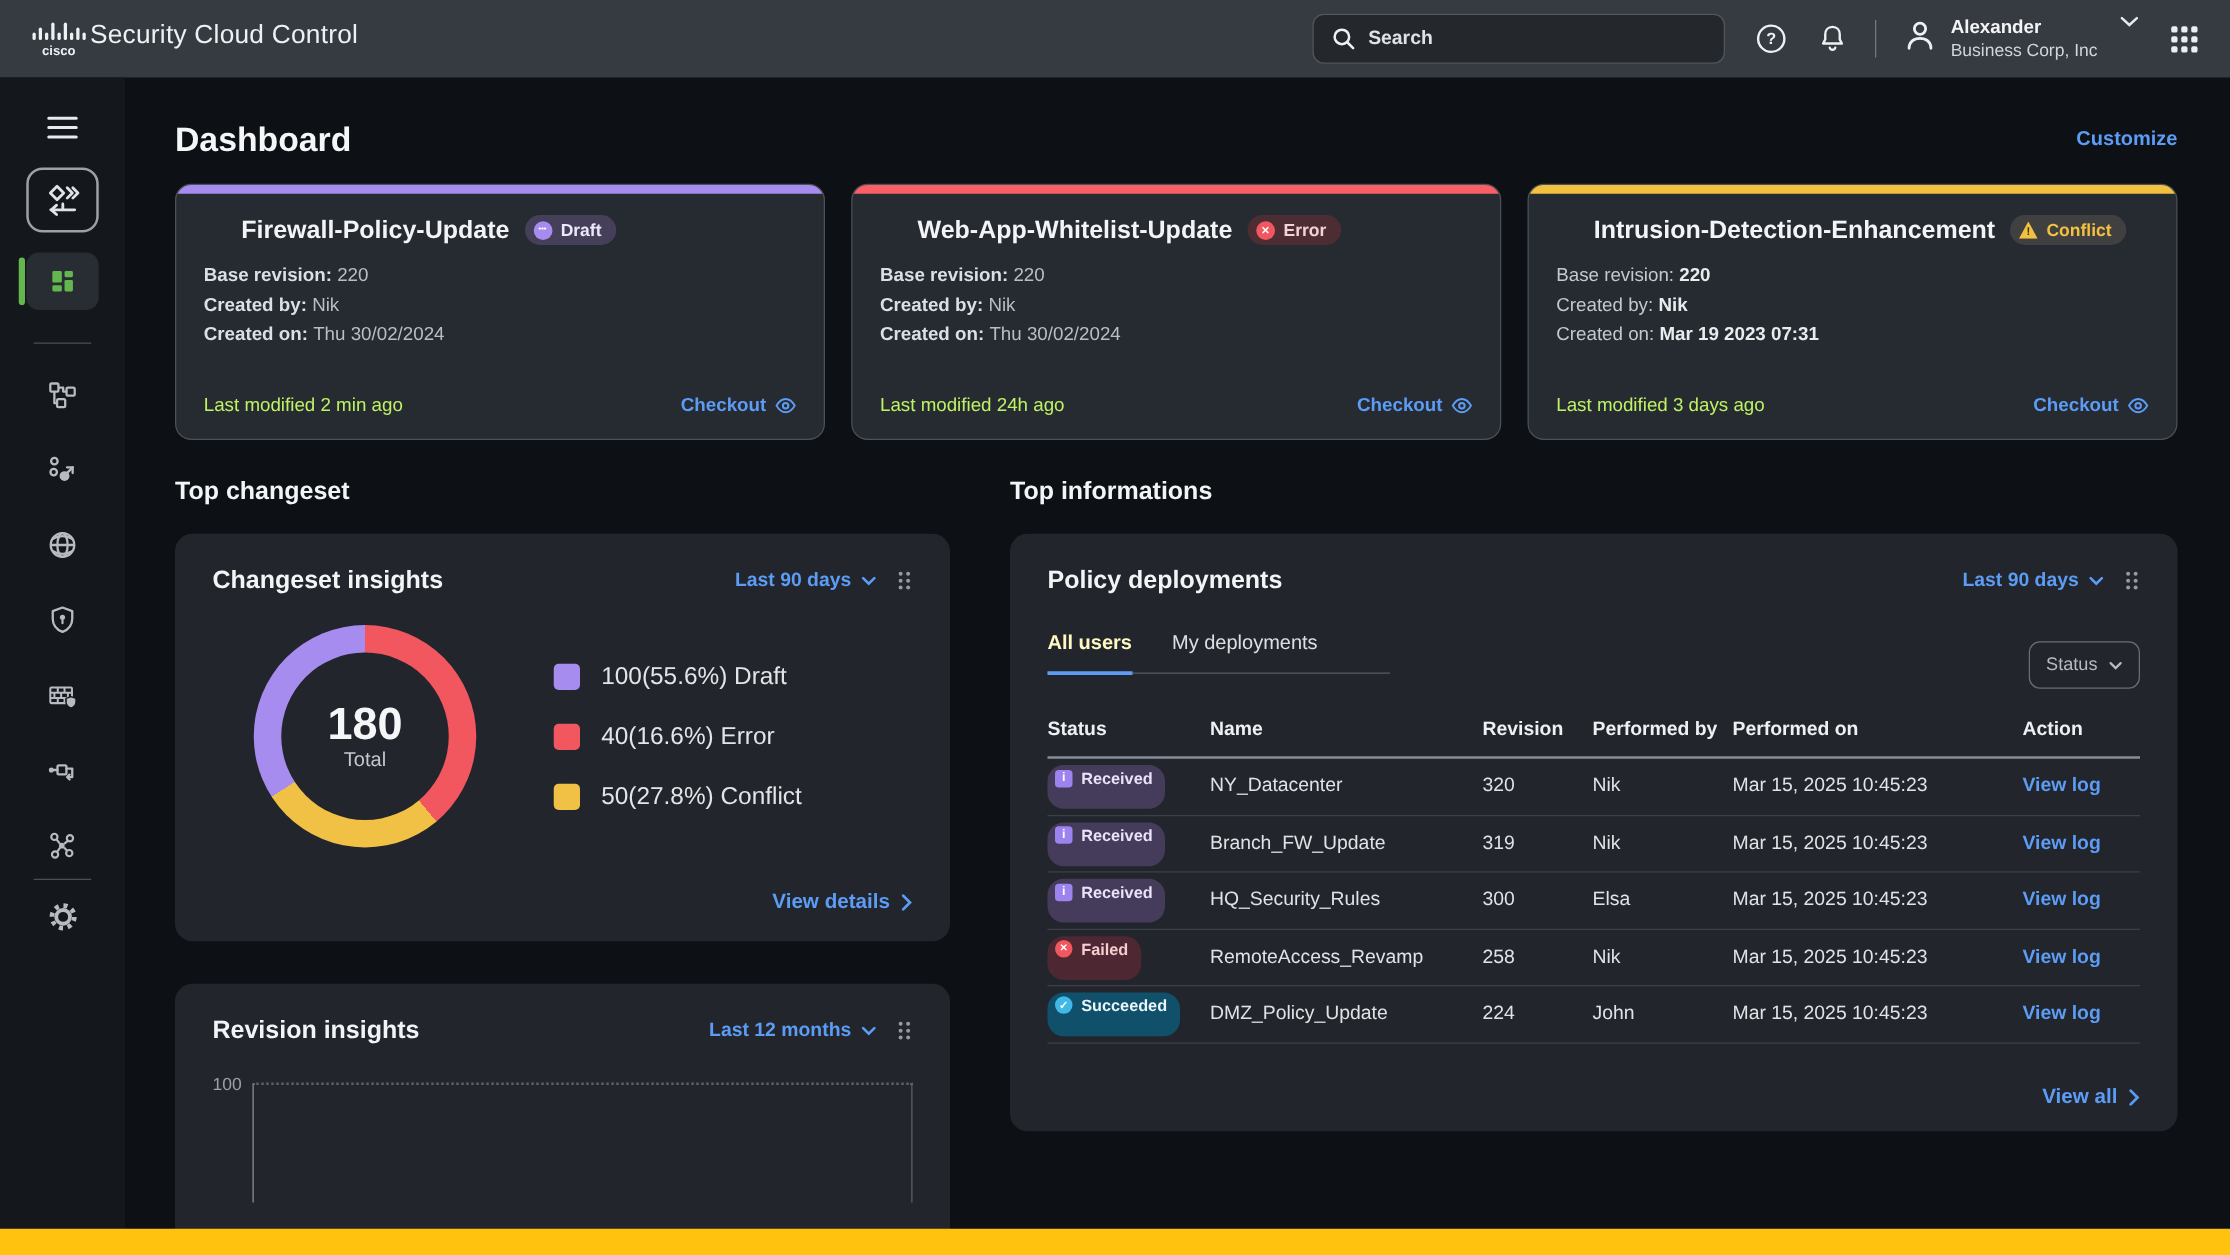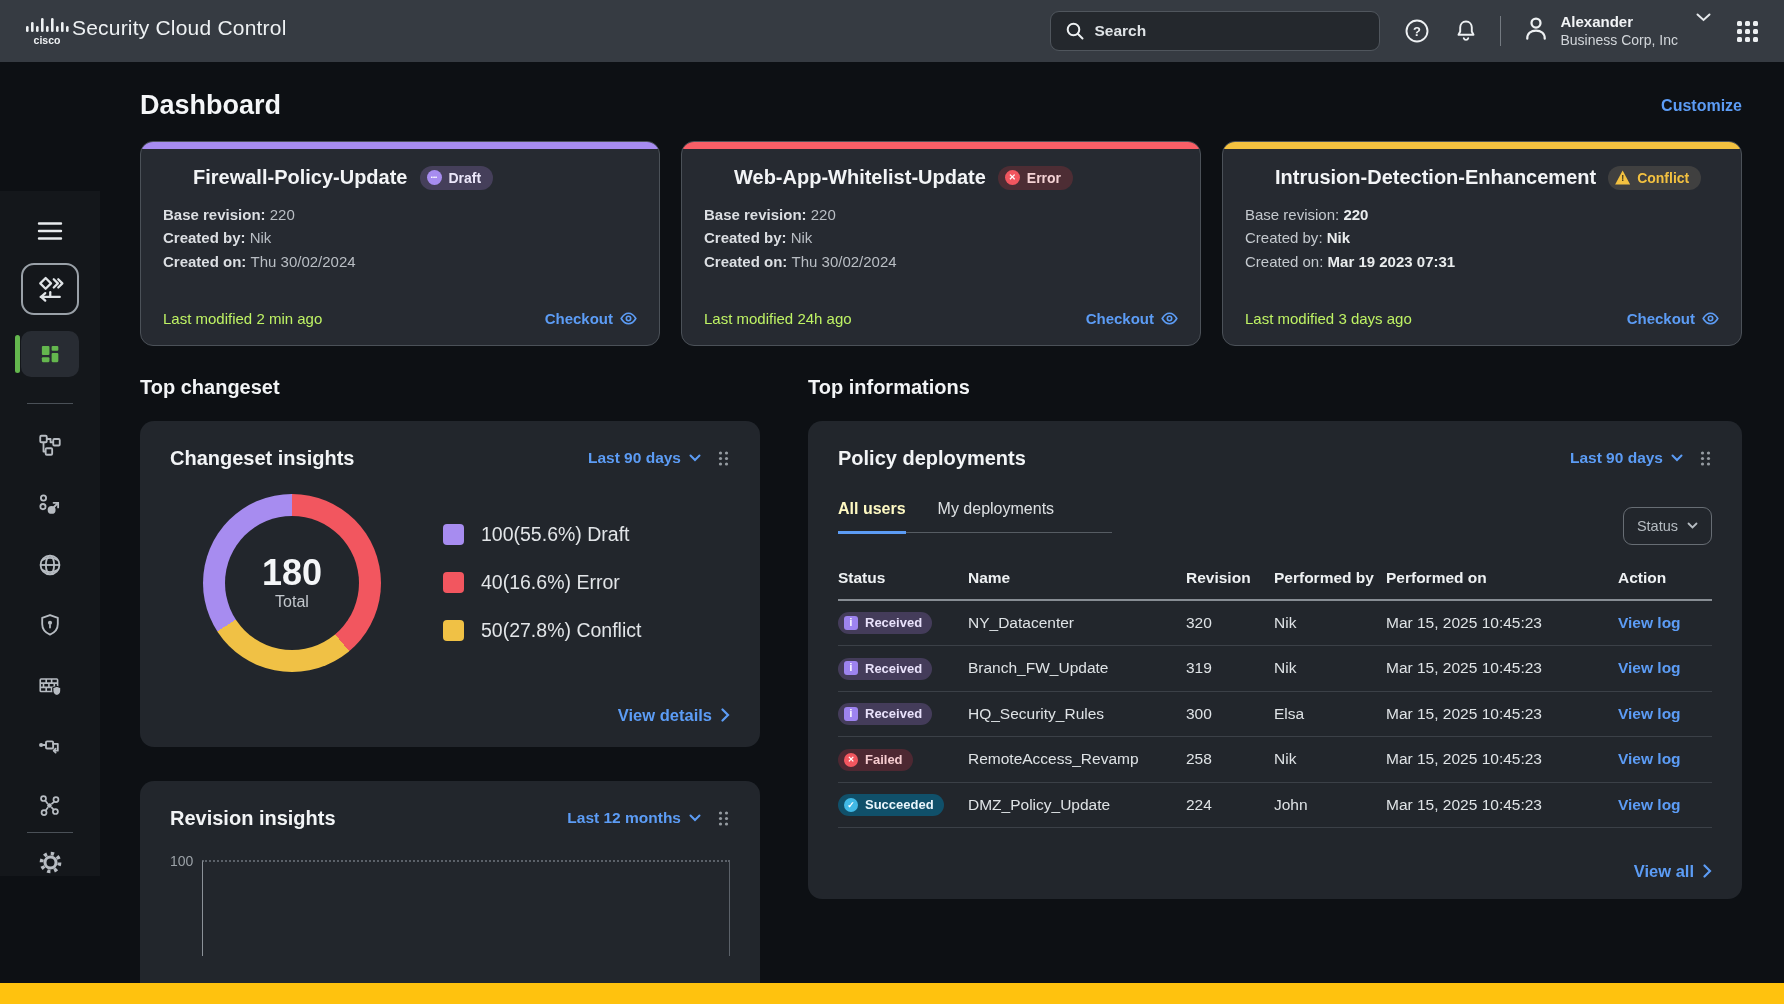--- a/index.html
+++ b/index.html
@@ -19,21 +19,21 @@
   .tb-group { display:flex; align-items:center; gap:24px; }
   .tb-divider { width:1px; height:30px; background:#747a81; margin:0 20px 0 22px; }
   .user { display:flex; gap:10px; cursor:pointer; }
   .user-text { line-height:1.25; }
   .user-name { font-size:15px; font-weight:700; color:#f2f4f6; }
   .user-org { font-size:14px; color:#d2d6da; }
   .waffle { display:grid; grid-template-columns:repeat(3,5px); grid-template-rows:repeat(3,5px); gap:3px; margin-left:26px; cursor:pointer; }
   .waffle i { background:#eceff1; border-radius:1.5px; }
 
   
-  .body { display:flex; height:942px;align-items:center; }
+  .body { display:flex; height:942px; }
   .sidebar { width:100px; background:#14171b; display:flex; flex-direction:column; align-items:center; flex-shrink:0; }
   .main { flex:1; padding:30px 42px 0 40px; }
 
   
   .sb-item { display:flex; align-items:center; justify-content:center; cursor:pointer; color:#b7bcc2; }
   .sb-hamburger { margin-top:30px; }
   .sb-boxed { margin-top:22px; width:58px; height:52px; border:2px solid #9aa1a8; border-radius:13px; color:#dfe3e6; }
   .sb-active-wrap { position:relative; margin-top:16px; }
   .sb-active { width:58px; height:46px; background:#282c33; border-radius:10px; display:flex; align-items:center; justify-content:center; }
   .sb-active-bar { position:absolute; left:-6px; top:4px; width:5px; height:38px; border-radius:3px; background:#64b74e; }
@@ -122,21 +122,21 @@
   
   .panel-policy { position:relative; height:478px; padding:26px 30px 18px 30px; display:flex; flex-direction:column; }
   .tabs { display:inline-flex; gap:32px; margin-top:30px; border-bottom:1px solid #565c63; width:fit-content; padding-right:58px; }
   .tab { font-size:16px; padding-bottom:13px; cursor:pointer; color:#dde0e3; }
   .tab.active { color:#fef9c3; font-weight:700; border-bottom:3px solid #5c9cf5; margin-bottom:-2px; }
   .status-filter { position:absolute; top:86px; right:30px; display:inline-flex; align-items:center; gap:9px; height:38px; padding:0 13px; border:1px solid #676d74; border-radius:9px; font-size:14.5px; color:#b6bcc2; cursor:pointer; background:transparent; }
   .tgrid { display:grid; grid-template-columns:130px 218px 88px 112px 232px 1fr; align-items:center; }
   .thead { margin-top:36px; padding-bottom:12px; border-bottom:2px solid #878d94; }
   .th { font-size:15.5px; font-weight:700; color:#eef1f3; }
   .trow { height:45.5px; border-bottom:1px solid #3b4047; font-size:15.5px; color:#dfe3e6; }
-  .tbadge { display:inline-flex; align-items:center; gap:7px; padding:3px 10px 4px 6px; border-radius:13px; font-size:13px; font-weight:700; width:fit-content; }
+  .tbadge { display:inline-flex; align-items:center; gap:7px; padding:3px 10px 17px 6px; border-radius:13px; font-size:13px; font-weight:700; width:fit-content; }
   .v-received .tbadge { background:#443c5a; color:#e9e2fb; }
   .v-received .bicon2 { width:14px; height:14px; background:#9d83ef; border-radius:3px; }
   .v-received .bicon2::after { content:"i"; display:block; text-align:center; color:#fff; font-size:10px; font-weight:700; line-height:14px; }
   .v-failed .tbadge { background:#4d2832; color:#f6ccd0; }
   .v-failed .bicon2 { width:14px; height:14px; background:#f2565f; border-radius:50%; }
   .v-failed .bicon2::after { content:"✕"; display:block; text-align:center; color:#fff; font-size:8px; font-weight:700; line-height:14px; }
   .v-succeeded .tbadge { background:#10506a; color:#eaf6fc; }
   .v-succeeded .bicon2 { width:14px; height:14px; background:#41b9e6; border-radius:50%; }
   .v-succeeded .bicon2::after { content:"✓"; display:block; text-align:center; color:#fff; font-size:9px; font-weight:700; line-height:14px; }
   .viewlog { font-size:15.5px; font-weight:700; color:#5c9cf5; text-decoration:none; cursor:pointer; }

